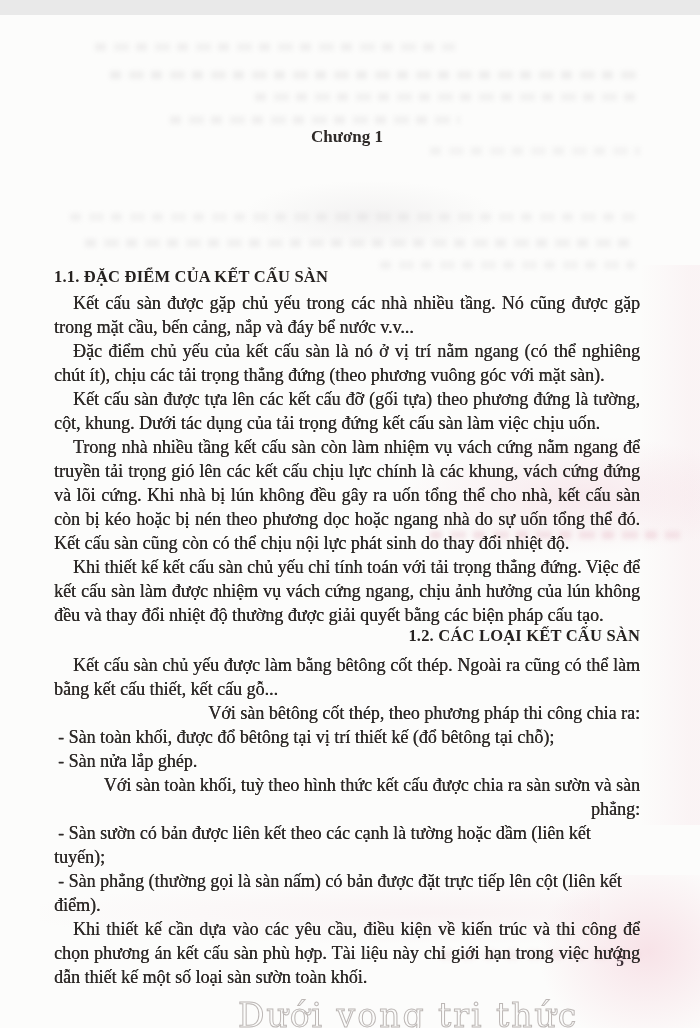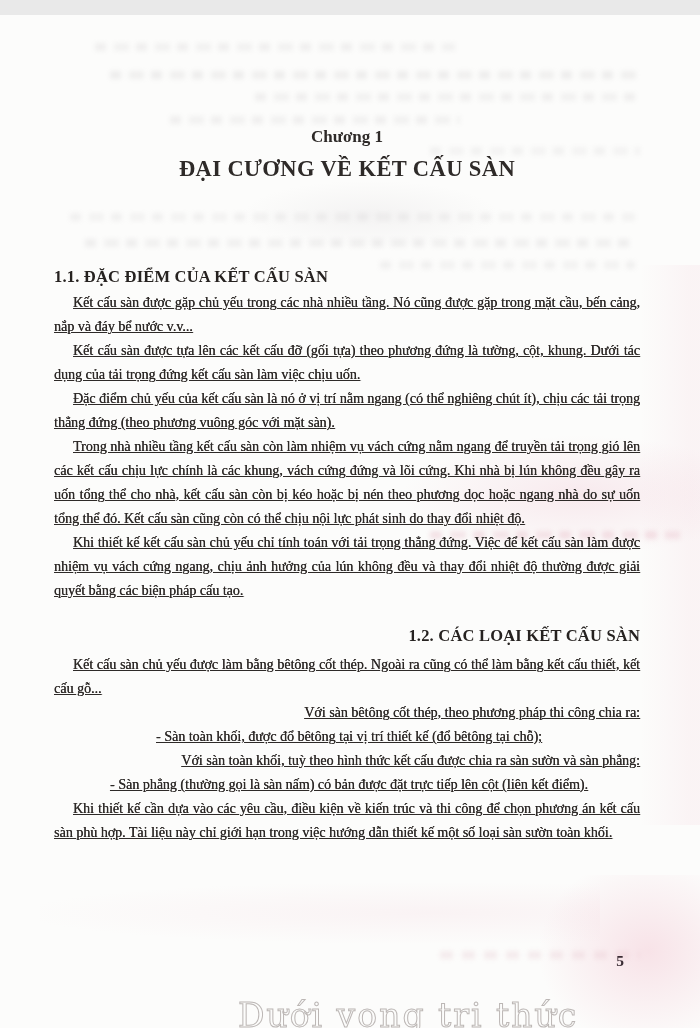--- a/index.html
+++ b/index.html
@@ -68,28 +68,27 @@
     position: absolute; left: 54px; width: 586px; margin: 0;
     font-weight: bold; font-size: 16.5px; letter-spacing: 0.2px;
     color: #262220;
   }
   .h-sec1 { top: 252px; }
   .h-sec2 { top: 611px; text-align: right; }
 
   
   .body-block {
     position: absolute; left: 54px; width: 586px;
-    font-size: 14px; line-height: 24px; text-align: justify;
+    font-size: 18px; line-height: 24px; text-align: justify;
     text-shadow: 0.25px 0 0 currentColor;
-    text-decoration: underline;
   }
   .b-sec1 { top: 276px; }
   .b-sec2 { top: 638px; }
   .body-block p { margin: 0; text-indent: 19px; }
-  .body-block p.bullet { text-indent: 4px; text-align: center; }
+  .body-block p.bullet { text-indent: 4px; text-align: left; }
   .body-block p.lead-in { text-indent: 14px; text-align: right; }
 
   
   .wm-brand {
     position: absolute; left: 136px; top: 906px;
     font-family: "DejaVu Serif", serif;
     font-size: 88px; line-height: 1; letter-spacing: 1px;
     color: transparent; -webkit-text-stroke: 1.4px #b6b1af;
     pointer-events: none; white-space: nowrap;
   }
@@ -123,37 +122,38 @@
   <div class="ghost g9"></div>
   <div class="ghost g10"></div>
 
   <div class="smudge s1"></div>
   <div class="smudge s2"></div>
   <div class="smudge s3"></div>
   <div class="smudge s4"></div>
   <div class="smudge s5"></div>
 
   <div class="chapter-label">Chương 1</div>
-  <h1 class="chapter-title">ĐẠI CƯƠNG VỀ KẾT CẤU SÀN</h1>
 
   <h2 class="heading h-sec1">1.1. ĐẶC ĐIỂM CỦA KẾT CẤU SÀN</h2>
   <div class="body-block b-sec1">
     <p>Kết cấu sàn được gặp chủ yếu trong các nhà nhiều tầng. Nó cũng được gặp trong mặt cầu, bến cảng, nắp và đáy bể nước v.v...</p>
+    <p>Đặc điểm chủ yếu của kết cấu sàn là nó ở vị trí nằm ngang (có thể nghiêng chút ít), chịu các tải trọng thẳng đứng (theo phương vuông góc với mặt sàn).</p>
     <p>Kết cấu sàn được tựa lên các kết cấu đỡ (gối tựa) theo phương đứng là tường, cột, khung. Dưới tác dụng của tải trọng đứng kết cấu sàn làm việc chịu uốn.</p>
-    <p>Đặc điểm chủ yếu của kết cấu sàn là nó ở vị trí nằm ngang (có thể nghiêng chút ít), chịu các tải trọng thẳng đứng (theo phương vuông góc với mặt sàn).</p>
     <p>Trong nhà nhiều tầng kết cấu sàn còn làm nhiệm vụ vách cứng nằm ngang để truyền tải trọng gió lên các kết cấu chịu lực chính là các khung, vách cứng đứng và lõi cứng. Khi nhà bị lún không đều gây ra uốn tổng thể cho nhà, kết cấu sàn còn bị kéo hoặc bị nén theo phương dọc hoặc ngang nhà do sự uốn tổng thể đó. Kết cấu sàn cũng còn có thể chịu nội lực phát sinh do thay đổi nhiệt độ.</p>
     <p>Khi thiết kế kết cấu sàn chủ yếu chỉ tính toán với tải trọng thẳng đứng. Việc để kết cấu sàn làm được nhiệm vụ vách cứng ngang, chịu ảnh hưởng của lún không đều và thay đổi nhiệt độ thường được giải quyết bằng các biện pháp cấu tạo.</p>
   </div>
 
   <h2 class="heading h-sec2">1.2. CÁC LOẠI KẾT CẤU SÀN</h2>
   <div class="body-block b-sec2">
     <p>Kết cấu sàn chủ yếu được làm bằng bêtông cốt thép. Ngoài ra cũng có thể làm bằng kết cấu thiết, kết cấu gỗ...</p>
     <p class="lead-in">Với sàn bêtông cốt thép, theo phương pháp thi công chia ra:</p>
     <p class="bullet">- Sàn toàn khối, được đổ bêtông tại vị trí thiết kế (đổ bêtông tại chỗ);</p>
+    <p class="bullet">- Sàn nửa lắp ghép.</p>
     <p class="lead-in">Với sàn toàn khối, tuỳ theo hình thức kết cấu được chia ra sàn sườn và sàn phẳng:</p>
+    <p class="bullet">- Sàn sườn có bản được liên kết theo các cạnh là tường hoặc dầm (liên kết tuyến);</p>
     <p class="bullet">- Sàn phẳng (thường gọi là sàn nấm) có bản được đặt trực tiếp lên cột (liên kết điểm).</p>
     <p>Khi thiết kế cần dựa vào các yêu cầu, điều kiện về kiến trúc và thi công để chọn phương án kết cấu sàn phù hợp. Tài liệu này chỉ giới hạn trong việc hướng dẫn thiết kế một số loại sàn sườn toàn khối.</p>
   </div>
 
   <div class="wm-slogan">Dưới vọng tri thức</div>
 
   <div class="page-number">5</div>
 
 </div>
 

